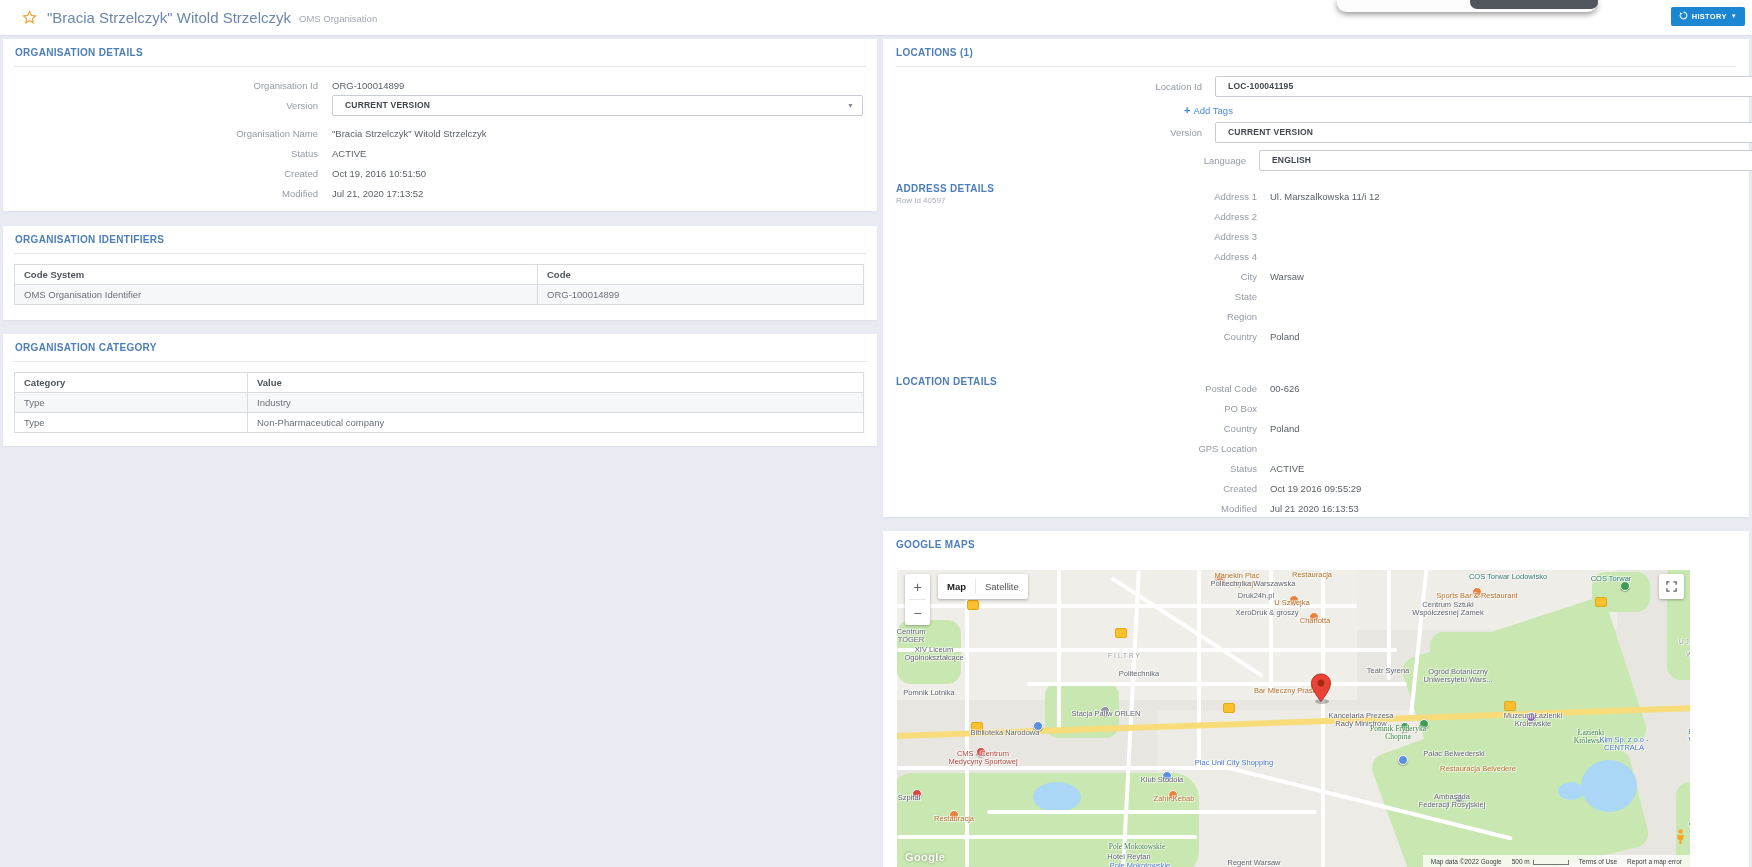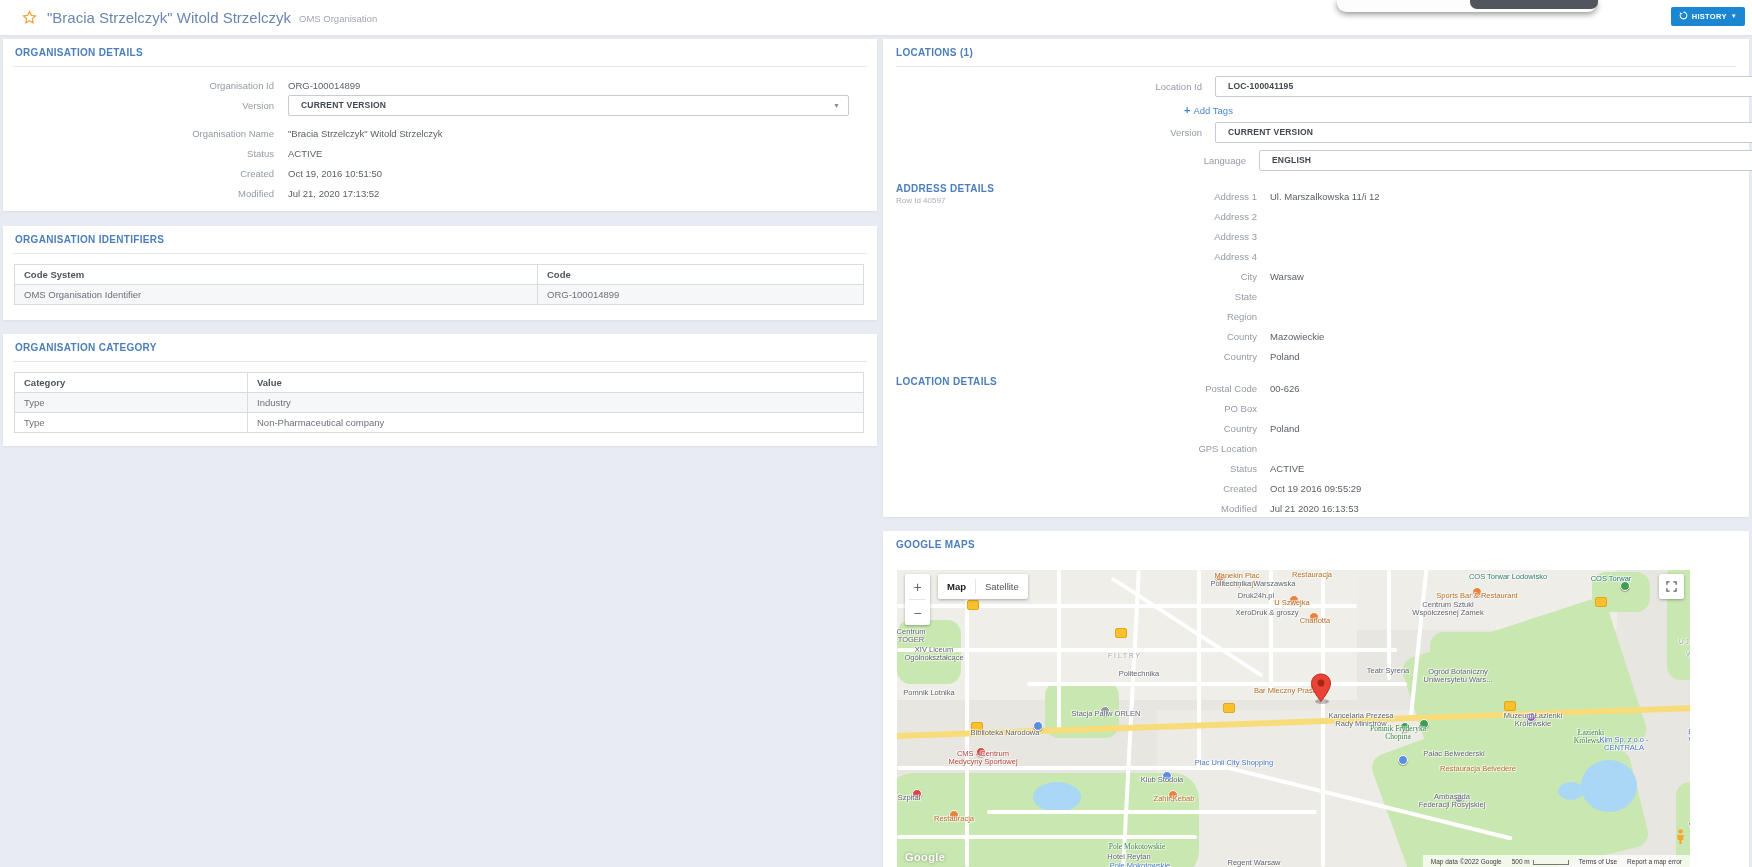--- a/index.html
+++ b/index.html
@@ -20,21 +20,21 @@
   .history-caret{font-size:6px;position:relative;top:-1px;}
   .overlay-light{position:absolute;left:1337px;top:0;width:260px;height:12px;background:#fdfdfd;
     border-radius:0 0 9px 9px;box-shadow:0 2px 6px rgba(0,0,0,.45);z-index:40;}
   .overlay-dark{position:absolute;left:1470px;top:0;width:128px;height:9px;background:#51555c;
     border-radius:0 0 7px 7px;z-index:41;}
   
   .panel{position:absolute;background:#fff;box-shadow:0 1px 2px rgba(40,50,80,.07);}
   .sec-title{position:absolute;left:12px;top:8px;font-size:10px;font-weight:bold;color:#4c7ebb;letter-spacing:.3px;}
   .sec-divider{position:absolute;left:10px;right:10px;top:27px;border-bottom:1px solid #e6e8ec;}
   
-  .form-row{position:absolute;display:flex;align-items:center;height:20px;left:0;right:14px;}
+  .form-row{position:absolute;display:flex;align-items:center;height:20px;left:0;right:14px;padding-left:44px;}
   .f-label{width:271px;text-align:right;padding-right:14px;font-size:9.5px;color:#949aa5;flex:none;}
   .f-value{font-size:9.5px;color:#5b6069;}
   .select{height:19px;border:1px solid #c6cbd4;border-radius:2px;background:#fff;display:flex;
     align-items:center;position:relative;cursor:pointer;}
   .select .sel-text{font-size:8.5px;font-weight:bold;color:#41464f;padding-left:12px;letter-spacing:.2px;}
   .select .caret{position:absolute;right:8px;color:#8a8f98;font-size:7px;}
   
   table.grid{border-collapse:collapse;position:absolute;left:11px;font-size:9.5px;table-layout:fixed;}
   table.grid th,table.grid td{border:1px solid #d8dbe0;height:19px;padding:0 9px;text-align:left;
     font-weight:normal;overflow:hidden;white-space:nowrap;}
@@ -261,24 +261,20 @@
         <span class="addr-label">City</span>
         <span class="addr-value">Warsaw</span>
       </div>
       <div class="addr-row">
         <span class="addr-label">State</span>
         <span class="addr-value"></span>
       </div>
       <div class="addr-row">
         <span class="addr-label">Region</span>
         <span class="addr-value"></span>
-      </div>
-      <div class="addr-row">
-        <span class="addr-label">County</span>
-        <span class="addr-value">Mazowieckie</span>
       </div>
       <div class="addr-row">
         <span class="addr-label">Country</span>
         <span class="addr-value">Poland</span>
       </div>
     </div>
 
   <div class="sub-title" style="top:337px;">LOCATION DETAILS</div>
 
   <div style="position:absolute;left:13px;top:339px;right:13px;">

